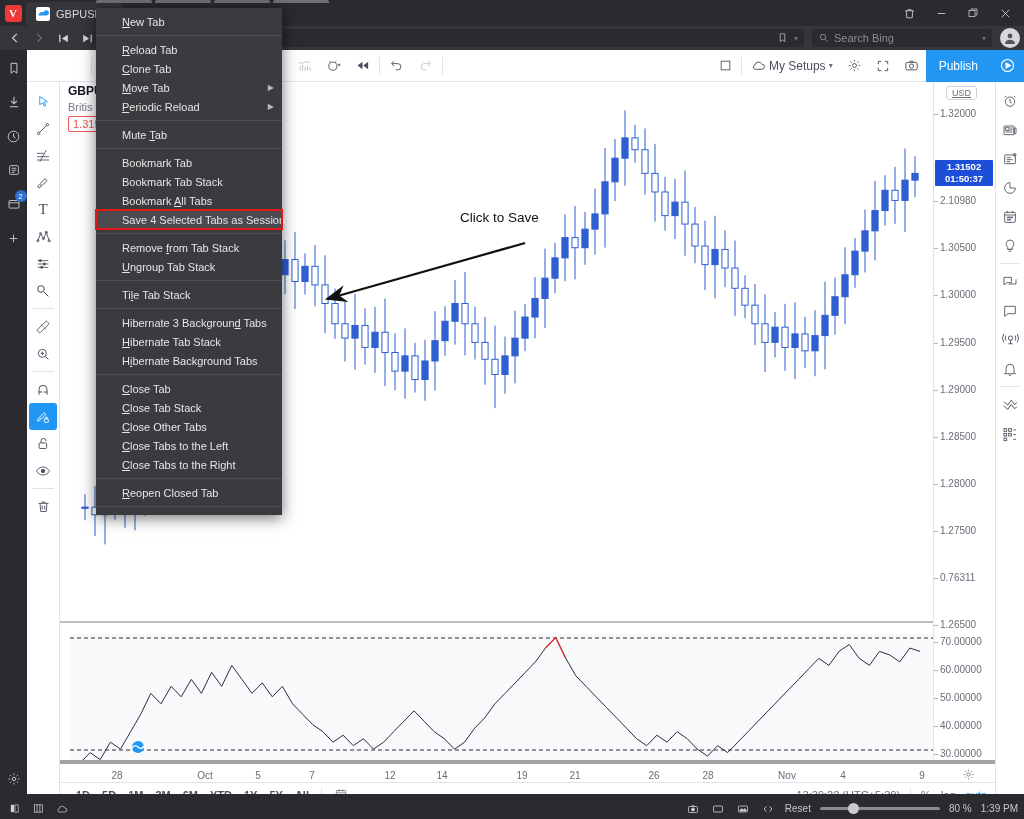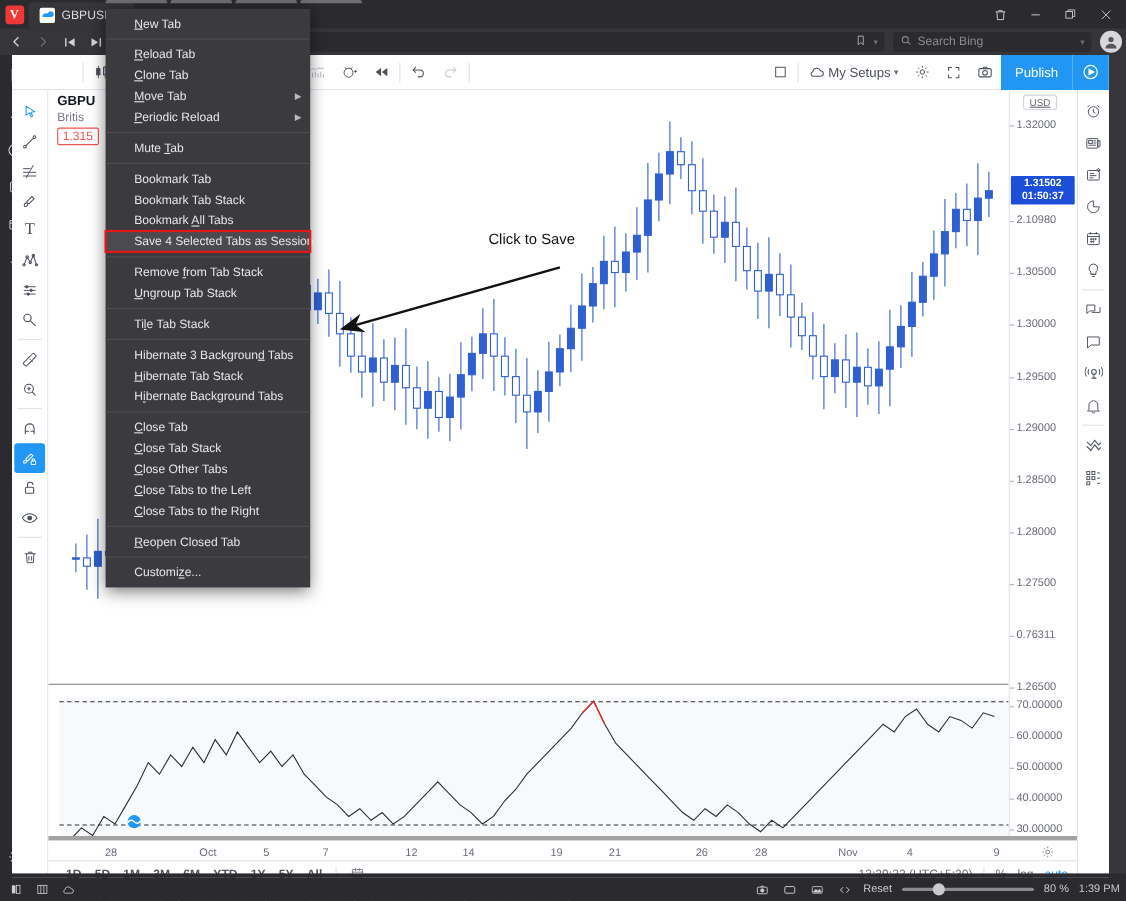--- a/index.html
+++ b/index.html
@@ -28,21 +28,21 @@
   #urlfield { flex:1; height:18px; background:#2b2b2f; border-radius:3px; display:flex; align-items:center; padding:0 6px; margin-left:4px; font-size:11px; color:#b9b9bd; gap:6px; }
   #urlfield .urltext { flex:1; overflow:hidden; white-space:nowrap; color:#b9b9bd;}
   #searchfield { width:180px; height:18px; background:#2b2b2f; border-radius:3px; display:flex; align-items:center; padding:0 6px; margin-left:6px; font-size:11px; color:#8b8b90; gap:5px;}
   .avatar { width:20px; height:20px; border-radius:50%; background:#d8d8dc; margin-left:6px; display:flex; align-items:center; justify-content:center; color:#55555a;}
   
   #panelbar { position:absolute; left:0; top:50px; width:27px; height:749px; background:#2b2b2f; display:flex; flex-direction:column; align-items:center; padding-top:8px; gap:14px;}
   .panel-ic { width:22px; height:20px; display:flex; align-items:center; justify-content:center; color:#c7c7cb; position:relative;}
   .panel-badge { position:absolute; right:-2px; top:-4px; background:#2f6fd0; color:#fff; font-size:8px; border-radius:7px; min-width:12px; height:12px; display:flex; align-items:center; justify-content:center; padding:0 2px;}
   #panelbar .spacer { flex:1; }
   
-  #page { position:absolute; left:11px; top:50px; width:997px; height:749px; background:#ffffff; color:#2a2e39; }
+  #page { position:absolute; left:27px; top:50px; width:997px; height:749px; background:#ffffff; color:#2a2e39; }
   #tv-toolbar { position:absolute; left:0; top:0; width:997px; height:32px; background:#fff; border-bottom:1px solid #e0e3eb; display:flex; align-items:center; }
   .tb-item { height:32px; display:flex; align-items:center; justify-content:center; color:#4a4f5c; padding:0 7px; font-size:12px; gap:3px;}
   .tb-sep { width:1px; height:18px; background:#e0e3eb; margin:0 2px;}
   .tb-spacer { flex:1; }
   .tb-publish { background:#2196f3; color:#fff; height:32px; display:flex; align-items:center; padding:0 13px; font-size:12px; }
   .tb-play { background:#2196f3; color:#fff; height:32px; display:flex; align-items:center; padding:0 8px; }
   .chev { font-size:8px; color:#6a6d78; }
   
   #tv-drawrail { position:absolute; left:0; top:32px; width:33px; height:717px; background:#fff; border-right:1px solid #e0e3eb; display:flex; flex-direction:column; align-items:center; padding-top:6px; }
   .dr-ic { width:28px; height:27px; display:flex; align-items:center; justify-content:center; color:#4a4f5c; border-radius:3px;}
@@ -900,23 +900,20 @@
         <span><u>C</u>lose Tabs to the Left</span>
       </div>
       <div class="cm-item">
         <span><u>C</u>lose Tabs to the Right</span>
       </div>
       <div class="cm-sep"></div>
       <div class="cm-item">
         <span><u>R</u>eopen Closed Tab</span>
       </div>
       <div class="cm-sep"></div>
-      <div class="cm-item">
-        <span>Customi<u>z</u>e...</span>
-      </div>
     </div>
 
   <div id="bottom-strip"></div>
   <div id="taskbar">
     <div class="tb-ic">
       <svg width="11" height="11" viewBox="0 0 24 24" fill="currentColor">
           <rect x="4" y="4" width="7" height="16"></rect>
           <rect x="13" y="4" width="7" height="16" fill="none" stroke="currentColor" stroke-width="1.6"></rect>
         </svg>
     </div>

